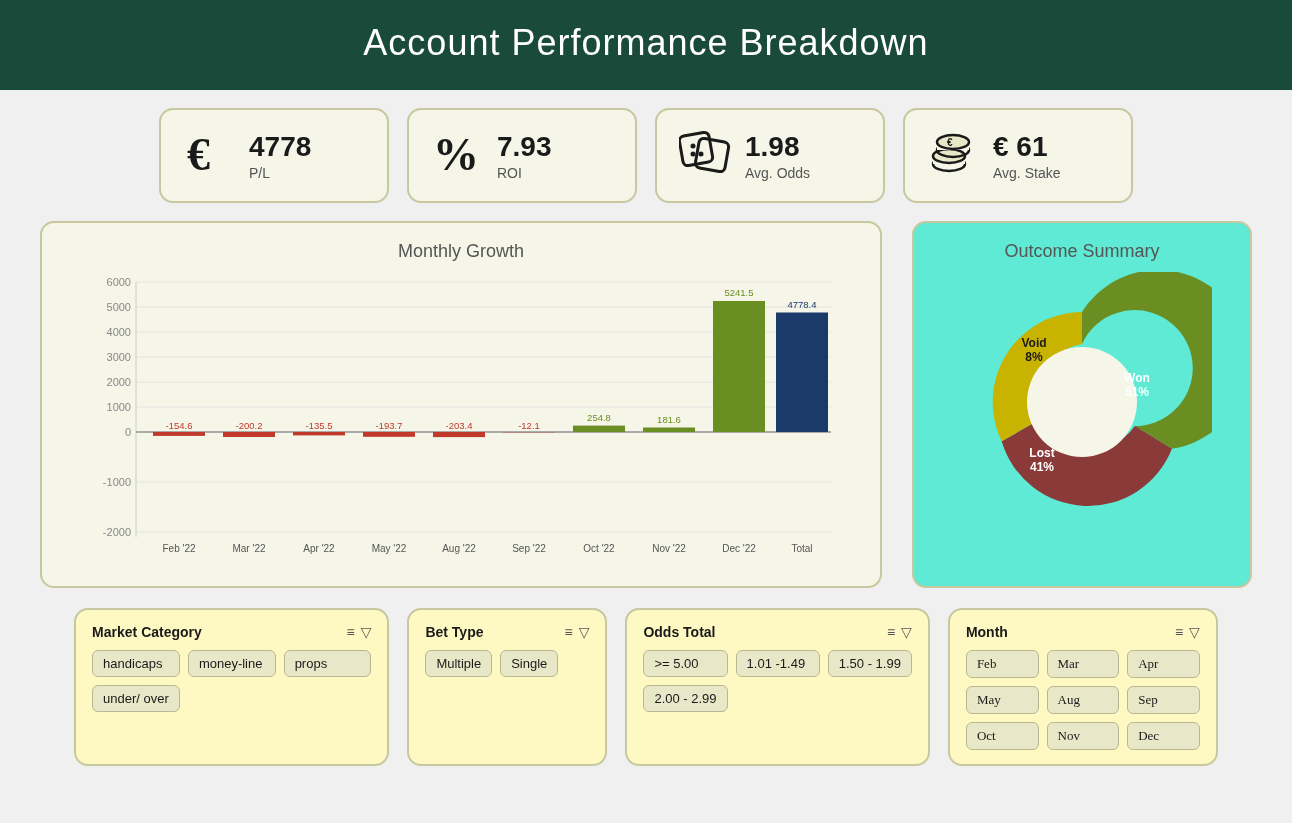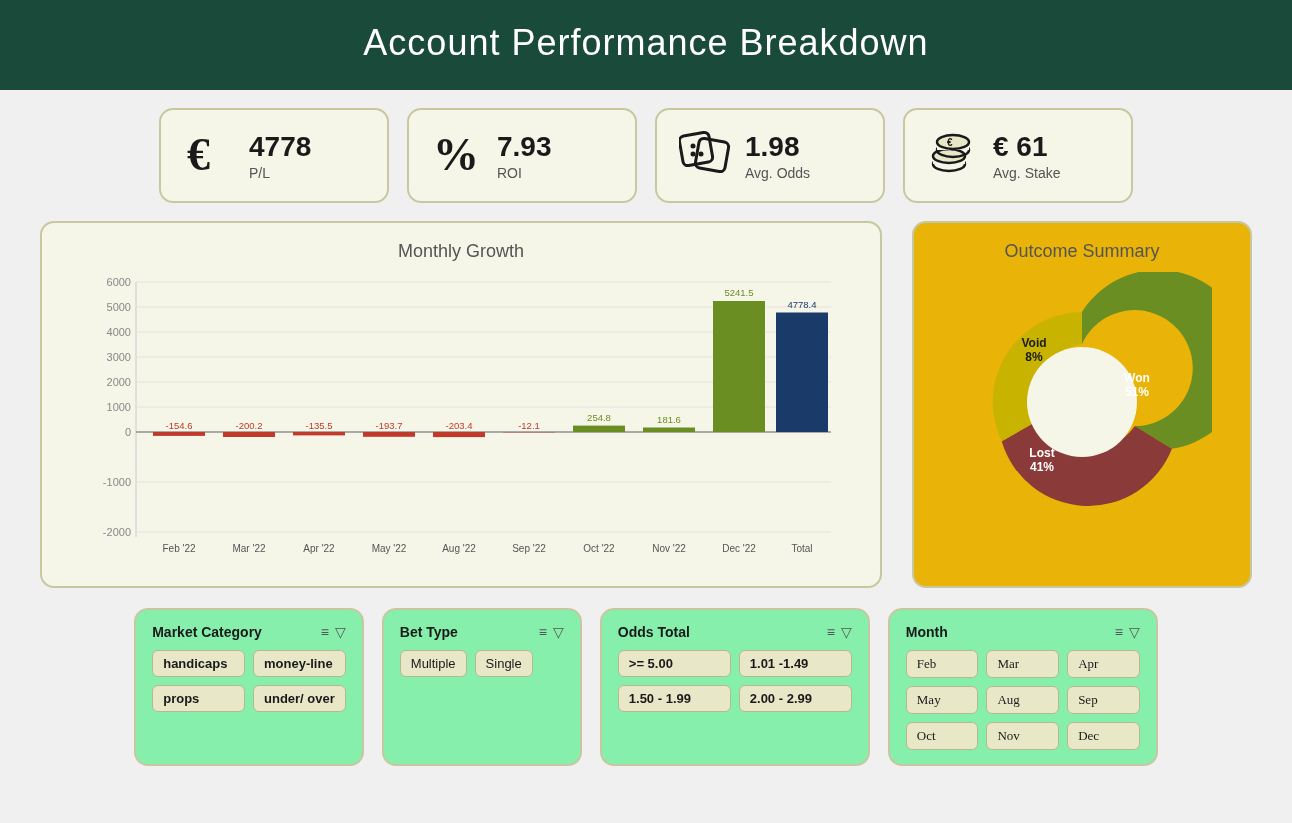--- a/index.html
+++ b/index.html
@@ -62,21 +62,21 @@
       flex: 1;
     }
     .chart-title {
       text-align: center;
       font-size: 18px;
       color: #555;
       margin-bottom: 10px;
       font-weight: 400;
     }
     .outcome-card {
-      background: #eab308;
+      background: #5eead4;
       border: 2px solid #c8c8a0;
       border-radius: 14px;
       padding: 18px 20px 14px;
       width: 340px;
       flex-shrink: 0;
     }
 
     
     .bar-chart-area {
       position: relative;
@@ -97,21 +97,21 @@
     }
 
     
     .filters-row {
       display: flex;
       gap: 18px;
       padding: 0 40px 20px;
       justify-content: center;
     }
     .filter-card {
-      background: #86efac;
+      background: #fef9c3;
       border: 2px solid #c8c8a0;
       border-radius: 14px;
       padding: 14px 16px;
       min-width: 180px;
     }
     .filter-header {
       display: flex;
       align-items: center;
       justify-content: space-between;
       margin-bottom: 10px;
@@ -140,22 +140,21 @@
     .filter-chips {
       display: flex;
       flex-wrap: wrap;
       gap: 8px;
     }
     .filter-chips-grid {
       display: grid;
       gap: 8px;
     }
     .filter-chips-2col {
-      grid-template-columns: 1fr 1fr;
-      font-weight: bold;
+      grid-template-columns: 1fr 1fr 1fr;
     }
     .filter-chips-3col {
       grid-template-columns: 1fr 1fr 1fr;
       font-family: Liberation Serif, serif;
     }
   </style>
 </head>
 <body>
 
 <div class="header">

